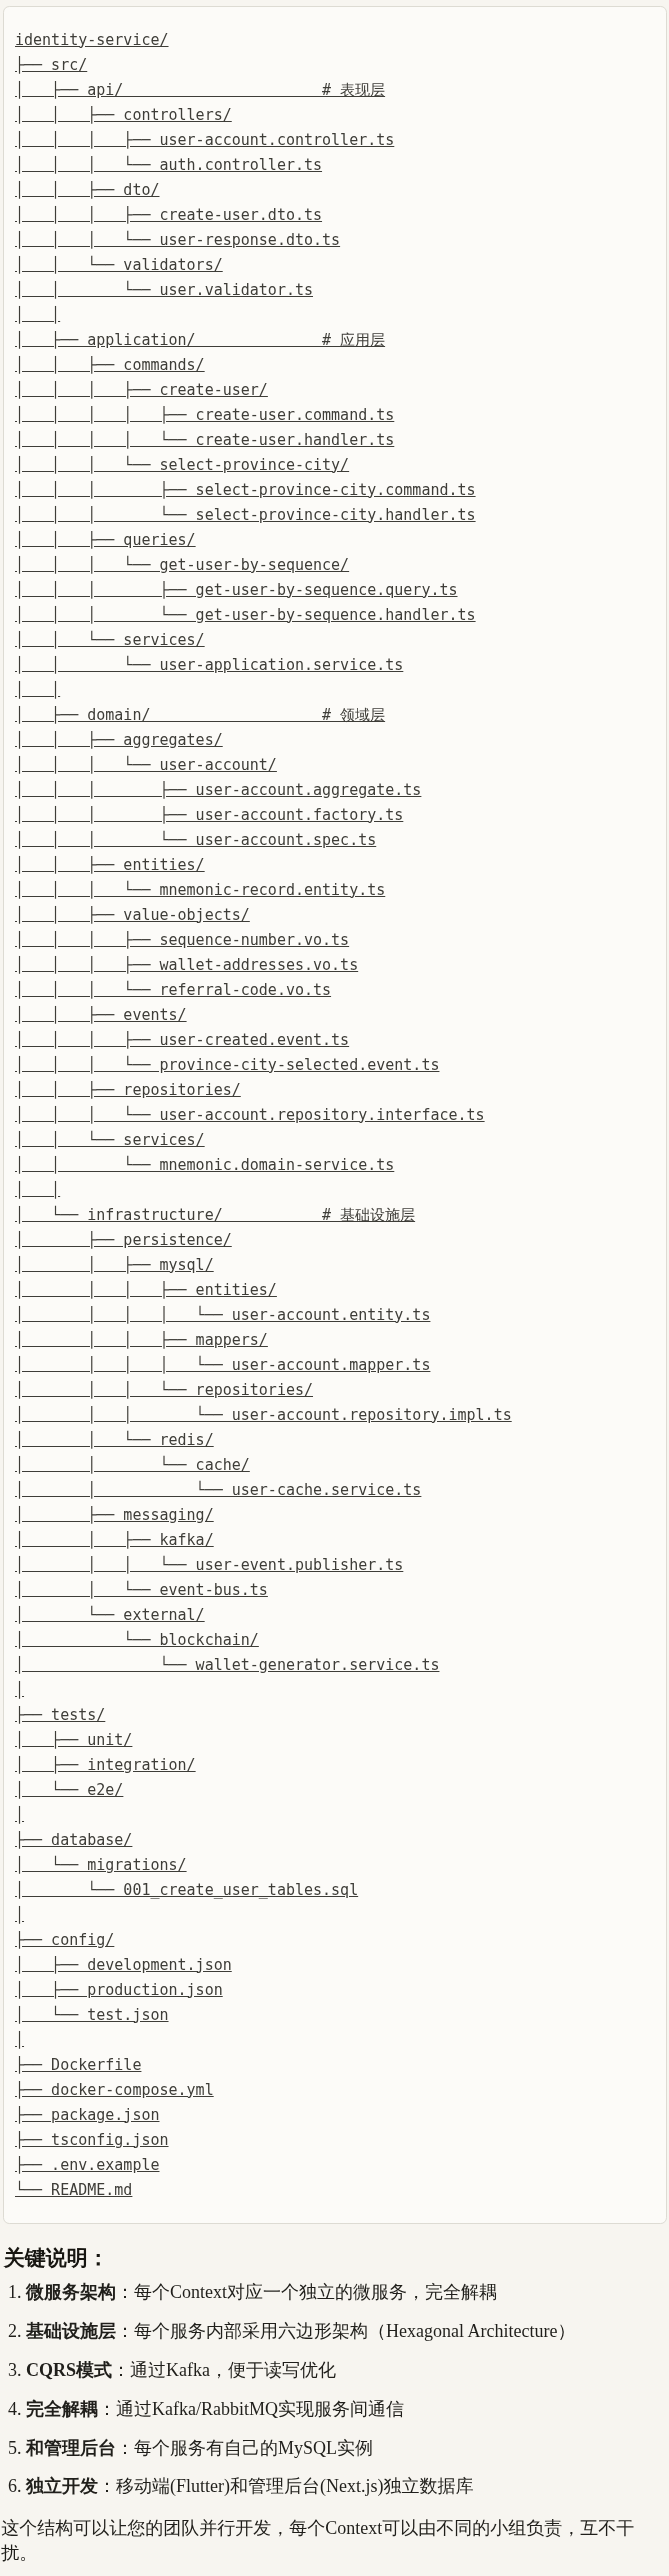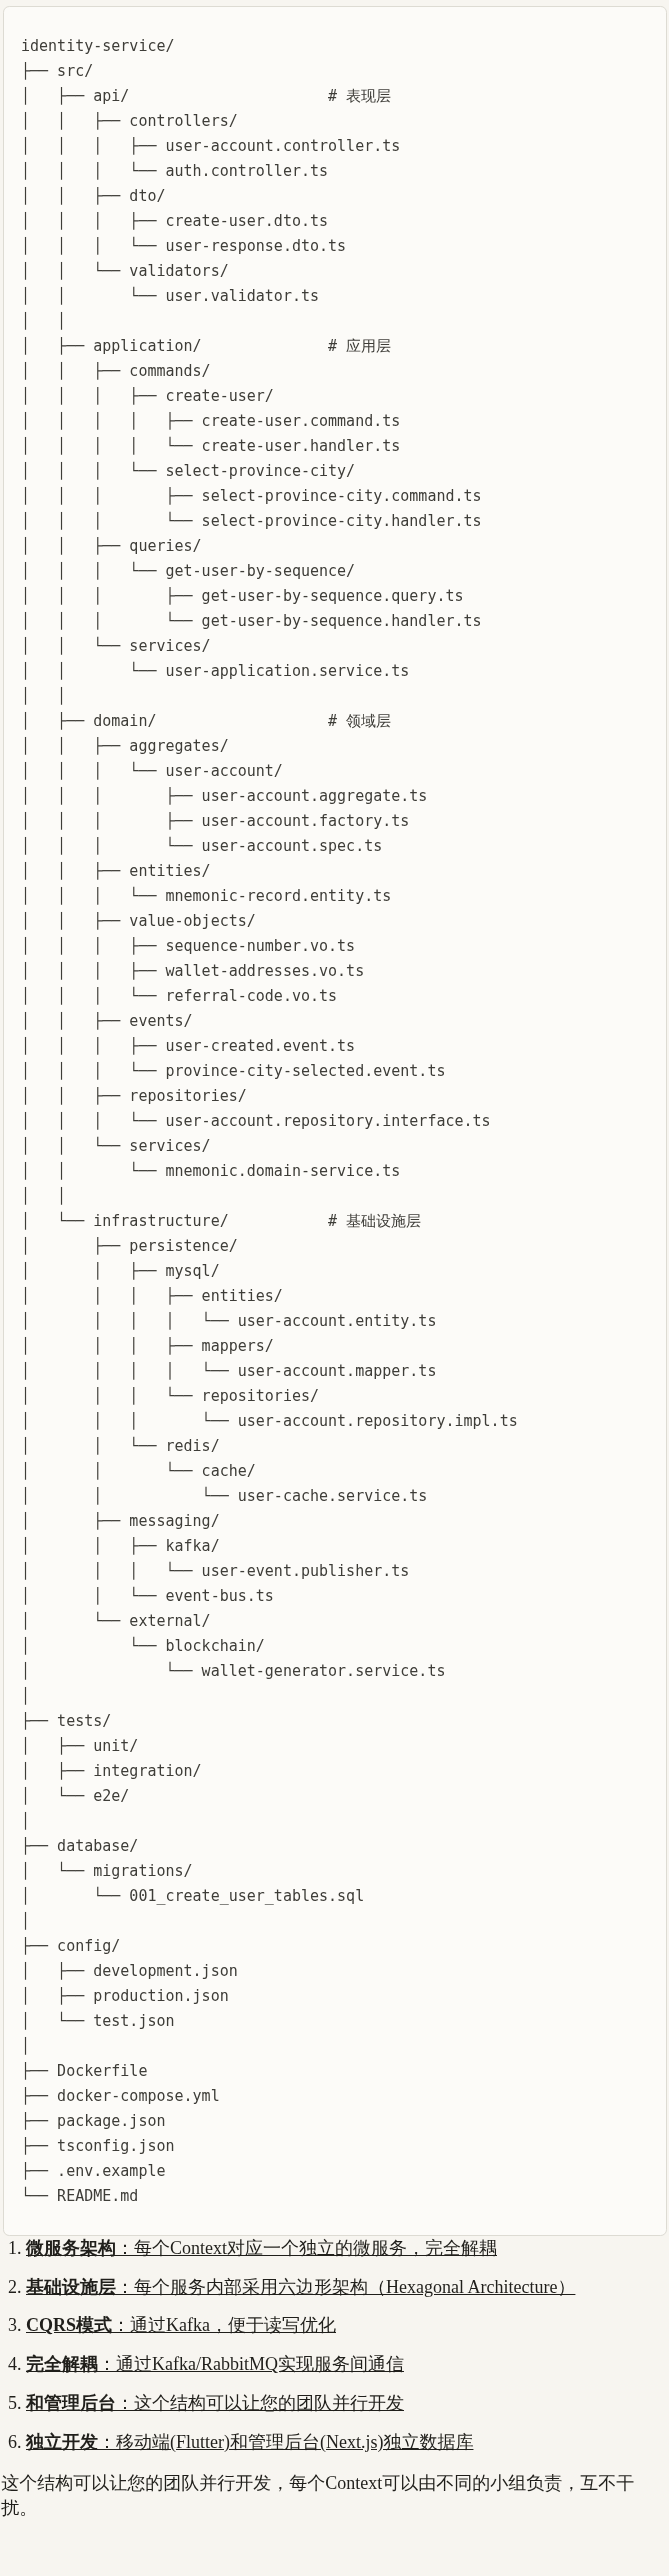--- a/index.html
+++ b/index.html
@@ -24,43 +24,43 @@
   }
   .code-block {
     background: #FCFBF8;
     border: 0.6px solid #DDDBD3;
     border-radius: 6.3px;
     margin: 0 2.5px;
     padding: 16.3px 7.5px;
     overflow: hidden;
   }
   .file-tree {
-    margin: 10px;
+    margin: 4px;
     font-family: "DejaVu Sans Mono", monospace;
     font-size: 15px;
     line-height: 25px;
     color: #3E3D38;
     white-space: pre;
+    text-decoration: underline;
   }
   .notes-heading {
     font-size: 21px;
     line-height: 30px;
     font-weight: bold;
     color: #171611;
     margin: 19px 3.8px 7.5px 3.8px;
   }
   .notes-list {
     margin: 0;
     padding: 0 5px 0 26px;
     font-size: 18px;
   }
   .notes-list li {
     line-height: 25px;
     margin-bottom: 13.8px;
-    text-decoration: underline;
   }
   .note-term {
     font-weight: bold;
   }
   .footer-text {
     font-size: 18px;
     line-height: 25px;
     margin: 16.3px 2.5px 0 1.3px;
   }
 </style>
@@ -153,26 +153,27 @@
 │   └── test.json
 │
 ├── Dockerfile
 ├── docker-compose.yml
 ├── package.json
 ├── tsconfig.json
 ├── .env.example
 └── README.md</pre>
   </div>
 
+  <h2 class="notes-heading">关键说明：</h2>
 
   <ol class="notes-list">
     <li><span class="note-term">微服务架构</span><span>：</span><span>每个Context对应一个独立的微服务，完全解耦</span></li>
     <li><span class="note-term">基础设施层</span><span>：</span><span>每个服务内部采用六边形架构（Hexagonal Architecture）</span></li>
     <li><span class="note-term">CQRS模式</span><span>：</span><span>通过Kafka，便于读写优化</span></li>
     <li><span class="note-term">完全解耦</span><span>：</span><span>通过Kafka/RabbitMQ实现服务间通信</span></li>
-    <li><span class="note-term">和管理后台</span><span>：</span><span>这个结构可以让您的团队并行开发</span></li>
+    <li><span class="note-term">和管理后台</span><span>：</span><span>每个服务有自己的MySQL实例</span></li>
     <li><span class="note-term">独立开发</span><span>：</span><span>移动端(Flutter)和管理后台(Next.js)独立数据库</span></li>
   </ol>
 
   <p class="footer-text">这个结构可以让您的团队并行开发，每个Context可以由不同的小组负责，互不干扰。</p>
 
 </div>
 
 
 </body></html>

